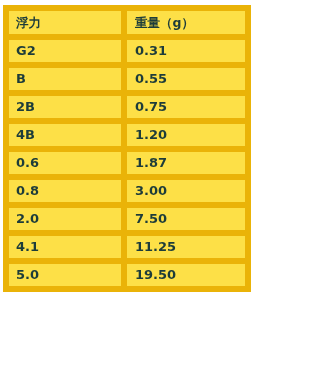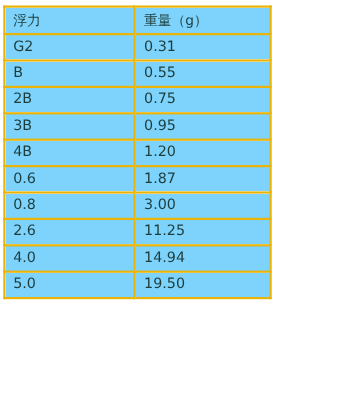--- a/index.html
+++ b/index.html
@@ -27,33 +27,33 @@
     width: 242px;
     border-collapse: collapse;
     table-layout: fixed;
     background: #ffffff;
   }
   table.data-table col.col-buoyancy { width: 118px; }
   table.data-table col.col-weight   { width: 124px; }
 
   table.data-table th,
   table.data-table td {
-    border: 2px solid #eab308;
+    border: 6px solid #eab308;
     height: 22px;
     padding: 0 0 0 7px;
     margin: 0;
     text-align: left;
     vertical-align: middle;
-    font-weight: normal;
+    font-weight: bold;
     font-size: 13px;
     line-height: 20px;
     color: #1d3c3a;
     white-space: nowrap;
     overflow: hidden;
-    background: #7dd3fc;
+    background: #fde047;
   }
   table.data-table th {
     font-size: 12.5px;
   }
   table.data-table th.header-weight,
   table.data-table td.cell-weight {
     padding-left: 8px;
   }
   table.data-table tr.header-row th {
     height: 23px;
@@ -81,42 +81,38 @@
         </tr>
         <tr>
           <td class="cell-buoyancy">B</td>
           <td class="cell-weight">0.55</td>
         </tr>
         <tr>
           <td class="cell-buoyancy">2B</td>
           <td class="cell-weight">0.75</td>
         </tr>
         <tr>
-          <td class="cell-buoyancy">3B</td>
-          <td class="cell-weight">0.95</td>
-        </tr>
-        <tr>
           <td class="cell-buoyancy">4B</td>
           <td class="cell-weight">1.20</td>
         </tr>
         <tr>
           <td class="cell-buoyancy">0.6</td>
           <td class="cell-weight">1.87</td>
         </tr>
         <tr>
           <td class="cell-buoyancy">0.8</td>
           <td class="cell-weight">3.00</td>
         </tr>
         <tr>
-          <td class="cell-buoyancy">2.6</td>
-          <td class="cell-weight">11.25</td>
+          <td class="cell-buoyancy">2.0</td>
+          <td class="cell-weight">7.50</td>
         </tr>
         <tr>
-          <td class="cell-buoyancy">4.0</td>
-          <td class="cell-weight">14.94</td>
+          <td class="cell-buoyancy">4.1</td>
+          <td class="cell-weight">11.25</td>
         </tr>
         <tr>
           <td class="cell-buoyancy">5.0</td>
           <td class="cell-weight">19.50</td>
         </tr>
       </tbody>
   </table>
 </div>
 
 </body></html>

